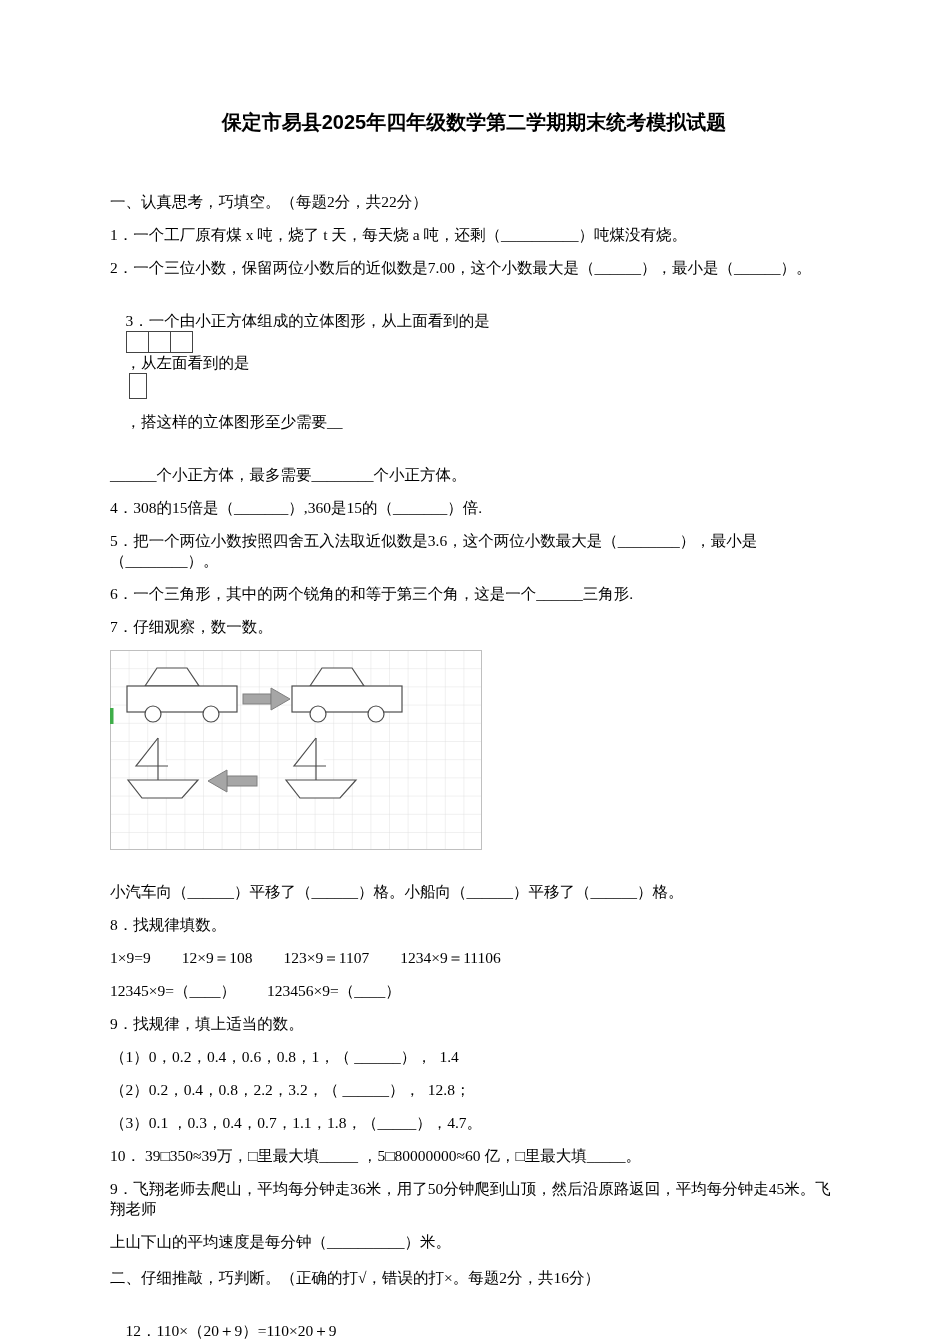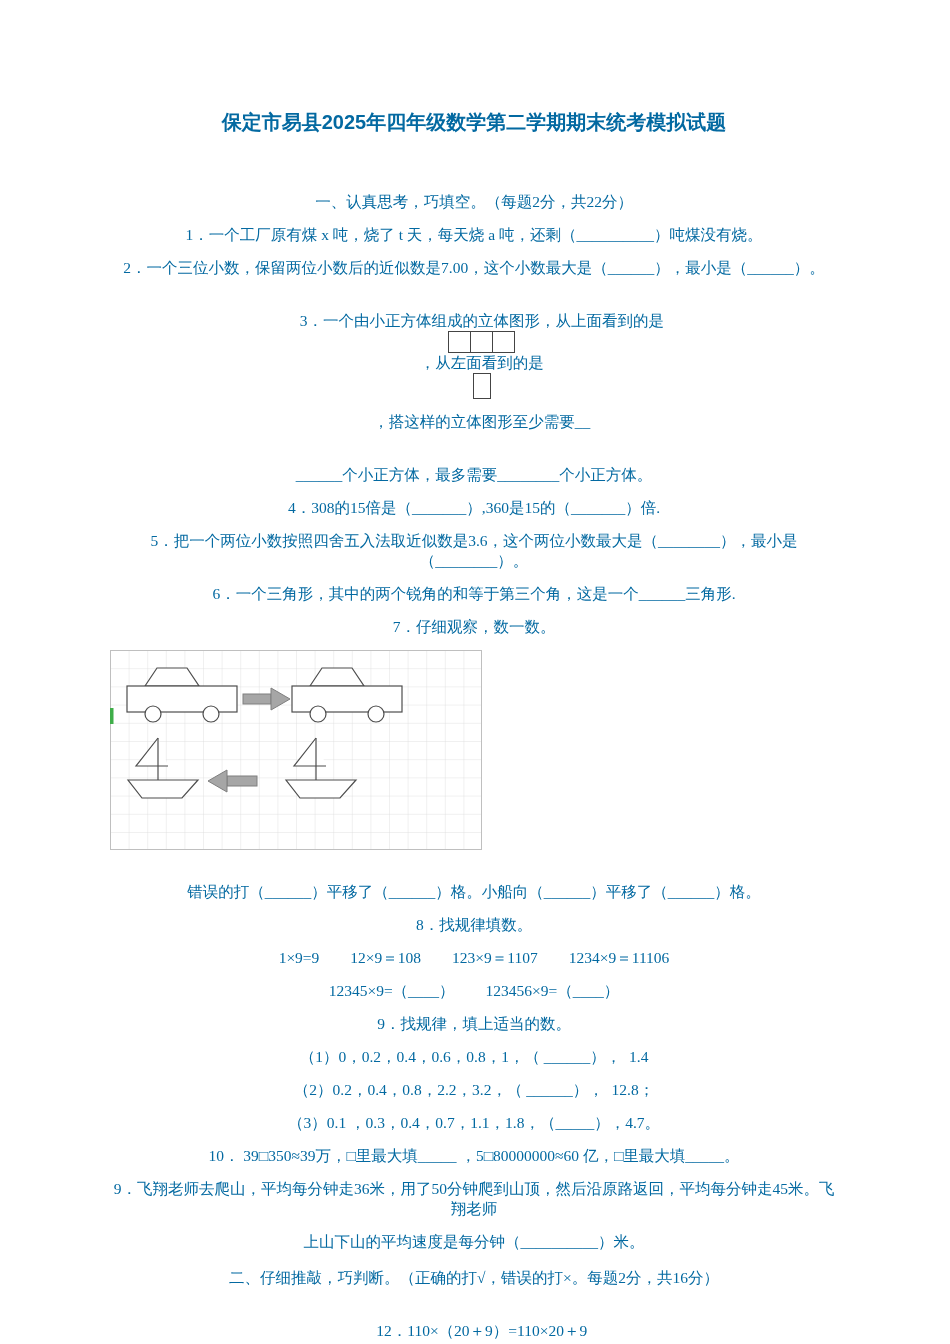--- a/index.html
+++ b/index.html
@@ -2,39 +2,38 @@
 <html><head>
 <meta charset="utf-8">
 <style>
   html,body { margin:0; padding:0; background:#fff; }
   .page {
     position:relative;
     width:826px; height:1344px;
     margin:0 auto;
     background:#ffffff;
     font-family:"Liberation Serif","DejaVu Serif",serif;
-    color:#0369a1;
+    color:#000000;
     overflow:hidden;
     box-sizing:border-box;
     padding:108px 50px 4px 48px;
   }
   .title {
     font-family:"Liberation Sans","DejaVu Sans",sans-serif;
     font-weight:bold;
     font-size:20px;
     line-height:28px;
     text-align:center;
     margin:0;
   }
   .line {
     font-size:15.5px;
     line-height:20px;
     margin:0 0 13px 0;
     white-space:pre-wrap;
-    text-align:center;
   }
   .section-header { margin-top:56px; }
   .section-header2 { margin-top:16px; }
   .q3line { margin-top:8px; }
   .sq {
     display:inline-block;
     width:21px; height:20px;
     border:1px solid #444;
     background:#fff;
     vertical-align:-5px;
@@ -117,21 +116,21 @@
       <g transform="translate(168,86)" fill="none" stroke="#4d4d4d" stroke-width="1.2">
         <polyline points="38,2 16,30 48,30" fill="#fff"></polyline>
         <line x1="38" y1="2" x2="38" y2="44"></line>
         <polygon points="8,44 78,44 62,62 22,62" fill="#fff"></polygon>
       </g>
 
       <rect x="0" y="58" width="3.5" height="16" fill="#3fae49"></rect>
     </svg>
   </div>
 
-  <p class="line caption">错误的打（______）平移了（______）格。小船向（______）平移了（______）格。</p>
+  <p class="line caption">小汽车向（______）平移了（______）格。小船向（______）平移了（______）格。</p>
 
   <p class="line">8．找规律填数。</p>
   <p class="line">1×9=9　　12×9＝108　　123×9＝1107　　1234×9＝11106</p>
   <p class="line">12345×9=（____）　　123456×9=（____）</p>
 
   <p class="line">9．找规律，填上适当的数。</p>
   <p class="line">（1）0，0.2，0.4，0.6，0.8，1，（ ______），  1.4</p>
   <p class="line">（2）0.2，0.4，0.8，2.2，3.2，（ ______），  12.8；</p>
   <p class="line">（3）0.1 ，0.3，0.4，0.7，1.1，1.8，（_____），4.7。</p>
 

